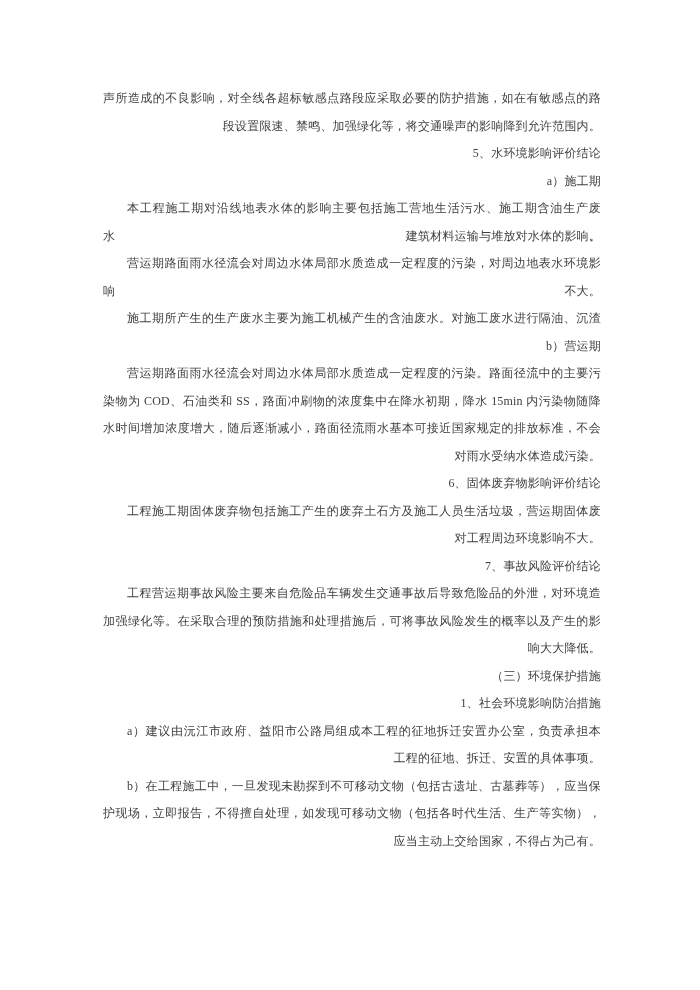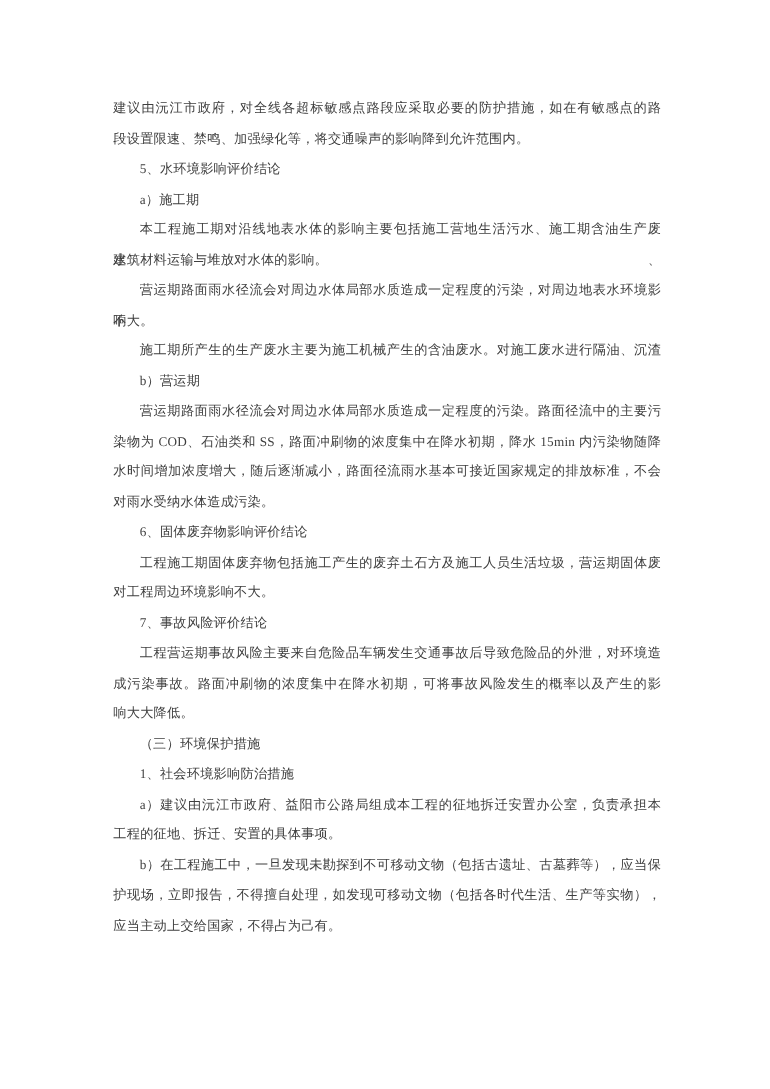--- a/index.html
+++ b/index.html
@@ -17,54 +17,54 @@
     top: 85px;
     width: 498px;
     font-size: 12px;
     line-height: 27.5px;
     letter-spacing: 0.2px;
     color: #3e3e3e;
   }
   .line {
     height: 27.5px;
     white-space: nowrap;
-    text-align: left;
+    text-align: right;
   }
   .line.indent { text-indent: 2em; }
   .line.fill {
     text-align: justify;
     text-align-last: justify;
     white-space: normal;
   }
 </style>
 </head>
 <body>
 
 <div class="page" style="background: rgb(255, 255, 255);">
   <div class="doc-body" style="color: rgb(62, 62, 62);">
-      <div class="line fill">建议由沅江市政府，对全线各超标敏感点路段应采取必要的防护措施，如在有敏感点的路</div>
+      <div class="line fill">声所造成的不良影响，对全线各超标敏感点路段应采取必要的防护措施，如在有敏感点的路</div>
       <div class="line">段设置限速、禁鸣、加强绿化等，将交通噪声的影响降到允许范围内。</div>
       <div class="line indent">5、水环境影响评价结论</div>
       <div class="line indent">a）施工期</div>
       <div class="line indent fill">本工程施工期对沿线地表水体的影响主要包括施工营地生活污水、施工期含油生产废水、</div>
       <div class="line">建筑材料运输与堆放对水体的影响。</div>
       <div class="line indent fill">营运期路面雨水径流会对周边水体局部水质造成一定程度的污染，对周边地表水环境影响</div>
       <div class="line">不大。</div>
       <div class="line indent fill">施工期所产生的生产废水主要为施工机械产生的含油废水。对施工废水进行隔油、沉渣</div>
       <div class="line indent">b）营运期</div>
       <div class="line indent fill">营运期路面雨水径流会对周边水体局部水质造成一定程度的污染。路面径流中的主要污</div>
       <div class="line fill">染物为 COD、石油类和 SS，路面冲刷物的浓度集中在降水初期，降水 15min 内污染物随降</div>
       <div class="line fill">水时间增加浓度增大，随后逐渐减小，路面径流雨水基本可接近国家规定的排放标准，不会</div>
       <div class="line">对雨水受纳水体造成污染。</div>
       <div class="line indent">6、固体废弃物影响评价结论</div>
       <div class="line indent fill">工程施工期固体废弃物包括施工产生的废弃土石方及施工人员生活垃圾，营运期固体废</div>
       <div class="line">对工程周边环境影响不大。</div>
       <div class="line indent">7、事故风险评价结论</div>
       <div class="line indent fill">工程营运期事故风险主要来自危险品车辆发生交通事故后导致危险品的外泄，对环境造</div>
-      <div class="line fill">成污染事故。路面冲刷物的浓度集中在降水初期，可将事故风险发生的概率以及产生的影</div>
+      <div class="line fill">加强绿化等。在采取合理的预防措施和处理措施后，可将事故风险发生的概率以及产生的影</div>
       <div class="line">响大大降低。</div>
       <div class="line indent">（三）环境保护措施</div>
       <div class="line indent">1、社会环境影响防治措施</div>
       <div class="line indent fill">a）建议由沅江市政府、益阳市公路局组成本工程的征地拆迁安置办公室，负责承担本</div>
       <div class="line">工程的征地、拆迁、安置的具体事项。</div>
       <div class="line indent fill">b）在工程施工中，一旦发现未勘探到不可移动文物（包括古遗址、古墓葬等），应当保</div>
       <div class="line fill">护现场，立即报告，不得擅自处理，如发现可移动文物（包括各时代生活、生产等实物），</div>
       <div class="line">应当主动上交给国家，不得占为己有。</div>
     </div>
 </div>

